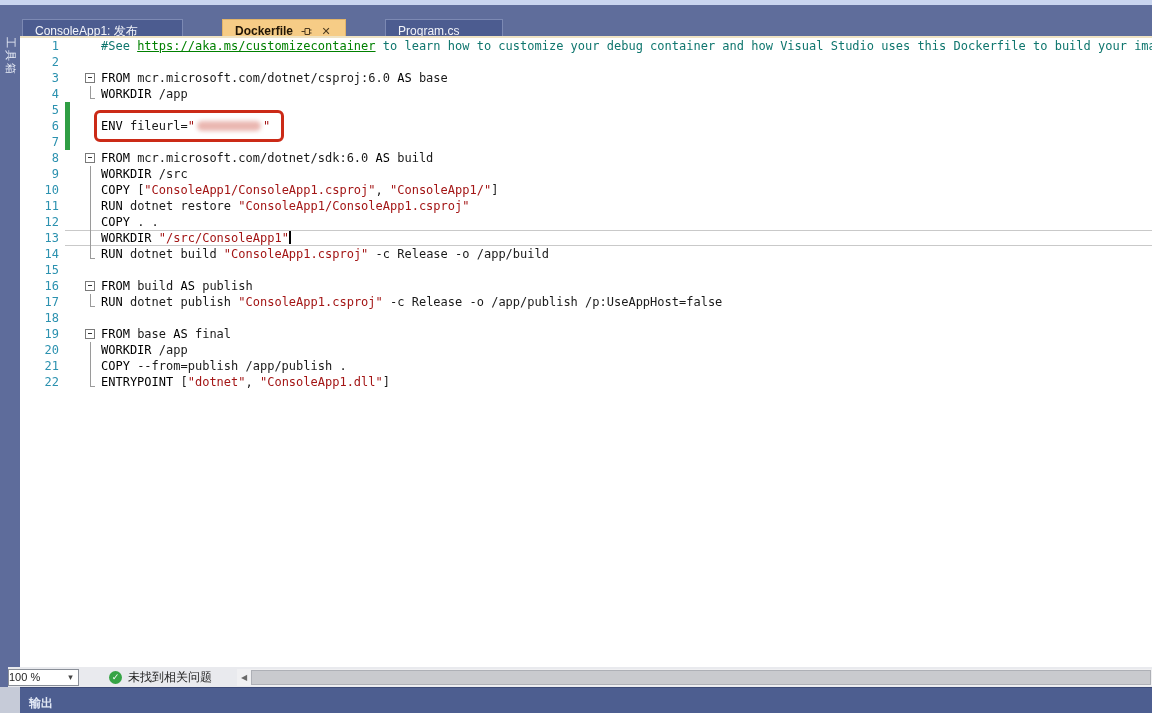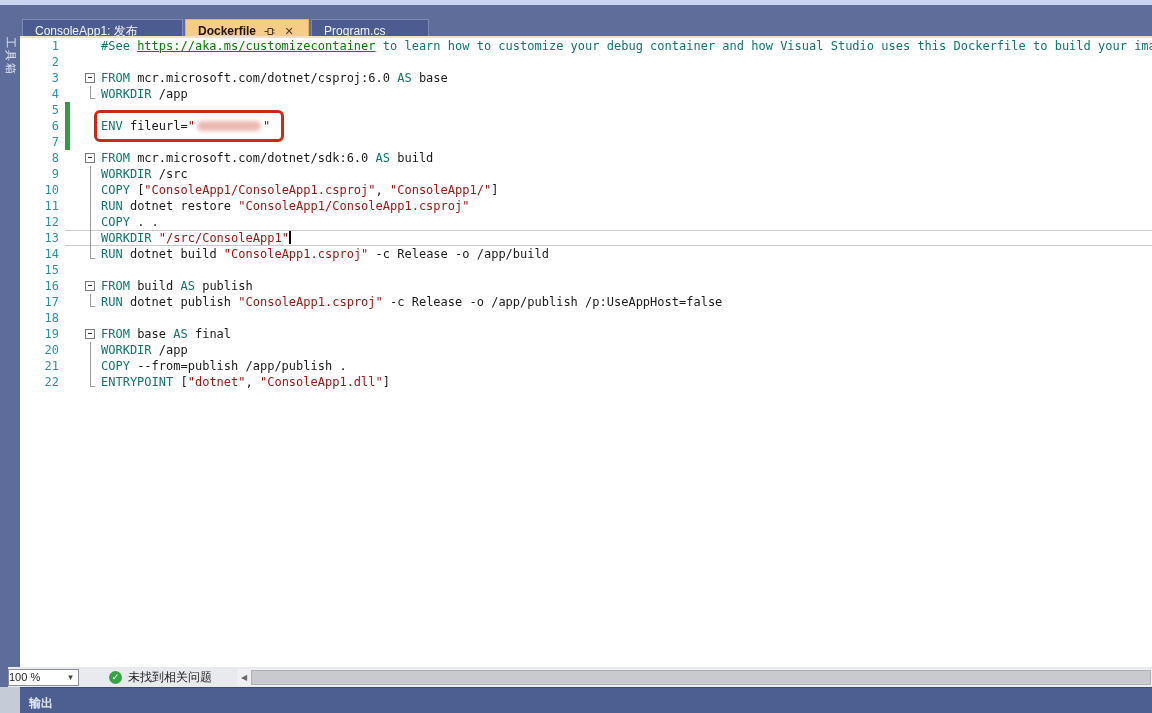--- a/index.html
+++ b/index.html
@@ -9,21 +9,21 @@
 
   
   .top-strip { position:absolute; left:0; top:0; width:1152px; height:5px; background:#c9d5ef; }
   .left-bar  { position:absolute; left:0; top:5px; width:20px; height:682px; background:#5e6c9b; }
   .toolbox-tab { position:absolute; left:-32px; top:44px; width:84px; text-align:center;
                  transform:rotate(90deg); color:#e9edf7; font-size:11px; letter-spacing:2px;
                  white-space:nowrap; cursor:pointer; }
 
   
   .tab-well { position:absolute; left:20px; top:5px; width:1132px; height:37px; background:#5f6d9b;
-              display:flex; align-items:flex-end; padding-left:2px; }
+              display:flex; align-items:flex-end; padding-left:2px;gap:37px; }
   .tab { height:23px; display:flex; align-items:center; font-size:12px; margin-right:2px;
          padding:0 12px; cursor:pointer; white-space:nowrap; }
   .tab.inactive { background:#4c5c90; color:#f2f4fa; border:1px solid #7c89b3; border-bottom:none; }
   .tab.active { background:#f6cc86; color:#201505; font-weight:bold; border:1px solid #e2b469; border-bottom:none; }
   .tab.t0 { width:161px; }
   .tab.t2 { width:118px; }
   .tab .ticon { display:inline-flex; align-items:center; justify-content:center;
                 width:14px; height:14px; margin-left:6px; color:#4c3b20; font-weight:normal;
                 font-size:11px; cursor:pointer; }
   .tab-underline { position:absolute; left:20px; top:36px; width:1132px; height:2px; background:#efe3c4; }
@@ -39,21 +39,21 @@
   .chg { width:14px; flex:none; position:relative; }
   .chgbar { position:absolute; left:0; top:0; width:5px; height:16px; background:#2f9e44; }
   .fold { width:22px; flex:none; position:relative; }
   .foldbox { position:absolute; left:6px; top:3px; width:10px; height:10px; border:1px solid #7a7a7a;
              background:#fff; }
   .foldbox::after { content:""; position:absolute; left:2px; right:2px; top:3px; height:1px; background:#333; }
   .guide { position:absolute; left:11px; top:0; width:1px; height:16px; background:#9a9a9a; }
   .guide.end { height:13px; }
   .guide.end::after { content:""; position:absolute; left:0; bottom:0; width:5px; height:1px; background:#9a9a9a; }
   .codetext { flex:1; color:#000; }
-  .sg-kw { color:#0f766e; }
+  .sg-kw { color:#000000; }
   .sg-str { color:#a31515; }
   .sg-txt { color:#1a1a1a; }
   .sg-comment { color:#0f766e;margin-top:32px; }
   .sg-comment-link { color:#008000; text-decoration:underline; cursor:pointer; }
   .sg-redacted { display:inline-block; width:64px; height:10px; background:#eab7b1;
                  border-radius:5px; filter:blur(2px); vertical-align:-1px; margin:0 2px; }
   .caret { display:inline-block; width:2px; height:13px; background:#000; vertical-align:-2px; }
   .redbox { position:absolute; left:29px; top:-8px; width:190px; height:32px;
             border:3px solid #cb2a17; border-radius:6px; pointer-events:none; }
 

